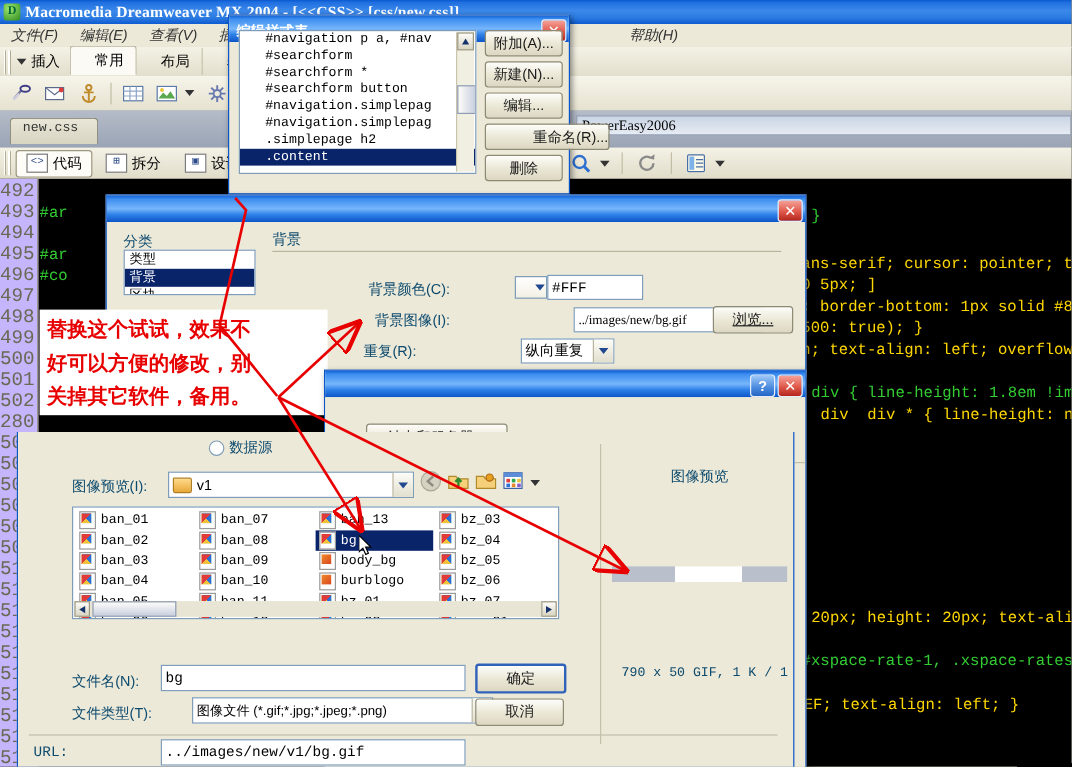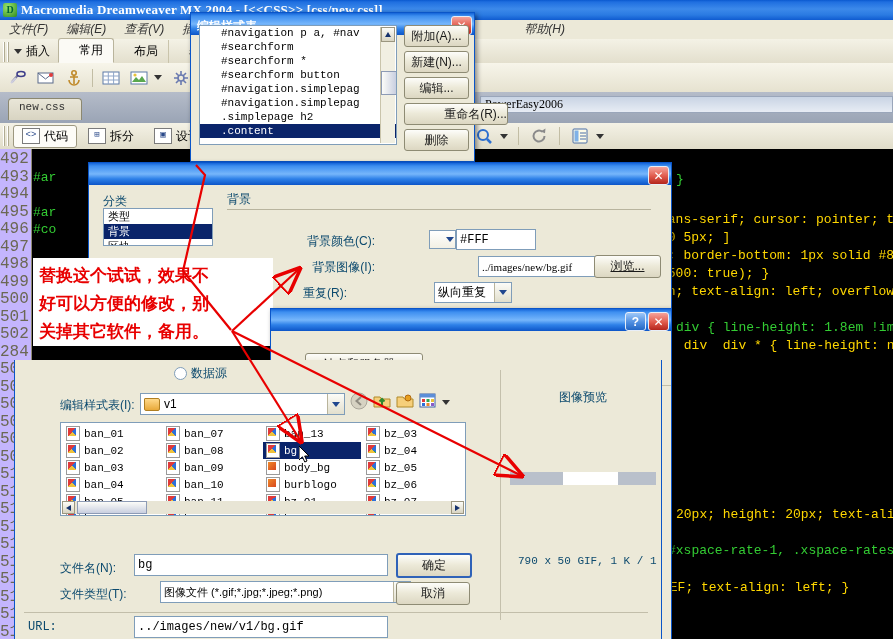--- a/index.html
+++ b/index.html
@@ -313,21 +313,21 @@
     <div>493</div>
     <div>494</div>
     <div>495</div>
     <div>496</div>
     <div>497</div>
     <div>498</div>
     <div>499</div>
     <div>500</div>
     <div>501</div>
     <div>502</div>
-    <div>284</div>
+    <div>280</div>
     <div>504</div>
     <div>505</div>
     <div>506</div>
     <div>507</div>
     <div>508</div>
     <div>509</div>
     <div>510</div>
     <div>511</div>
     <div>512</div>
     <div>513</div>
@@ -434,21 +434,21 @@
   </div>
 </div>
 
 <div class="abs" style="left:14px;top:360px;width:646px;height:279px;background:#ece9d8;border-left:1px solid #0a55c8;border-right:1px solid #0a55c8;border-bottom:1px solid #0a55c8;"></div>
 
 <div class="abs" style="left:174px;top:365px;display:flex;align-items:center;gap:4px;">
   <span style="width:11px;height:11px;border-radius:50%;background:#fff;border:1px solid #7f9db9;display:inline-block;"></span>
   <span class="lbl">数据源</span>
 </div>
 
-<div class="abs lbl" style="left:60px;top:397px;">编辑样式表(I):</div>
+<div class="abs lbl" style="left:60px;top:397px;">图像预览(I):</div>
 <div class="abs xpsel" style="left:140px;top:393px;width:200px;height:20px;">
   <span style="width:14px;height:11px;margin-right:4px;background:linear-gradient(to bottom,#ffd98a,#e8a93a);border:1px solid #b07f22;border-radius:1px 2px 2px 2px;display:inline-block;"></span>
   <span>v1</span>
   <span class="arrow">
       <span class="tri"></span>
     </span>
 </div>
 <div class="abs" style="left:350px;top:392px;display:flex;align-items:center;gap:5px;">
   <span>
     <svg width="18" height="18">

